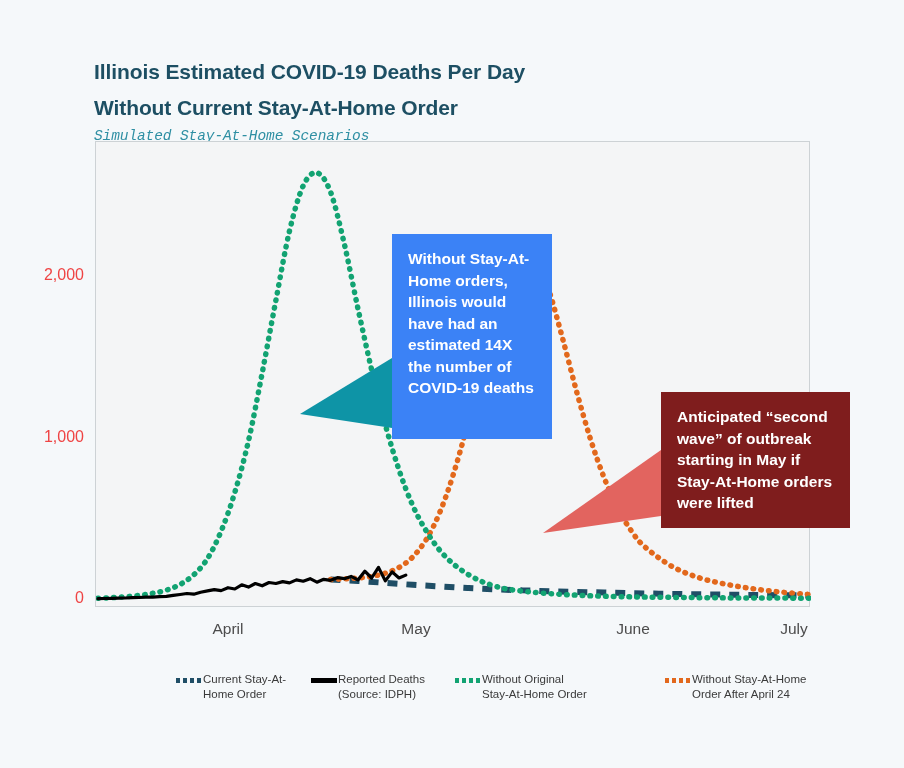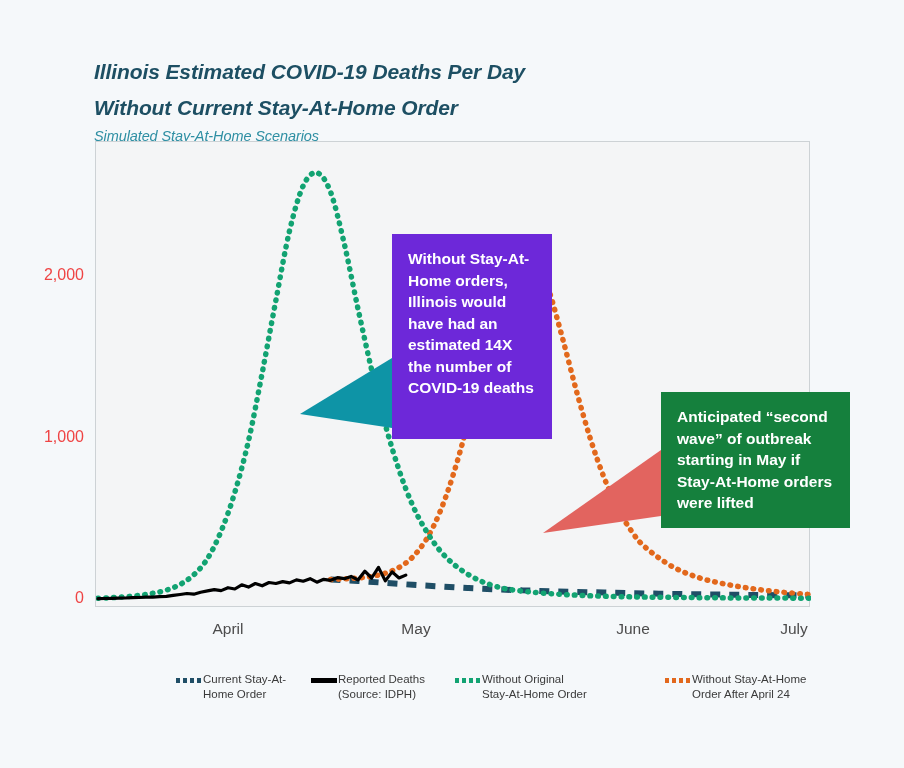--- a/index.html
+++ b/index.html
@@ -26,29 +26,29 @@
     top: 60px;
     width: 640px;
   }
   .chart-title {
     font-size: 21px;
     font-weight: bold;
     color: #1d4f63;
     line-height: 24px;
     letter-spacing: -0.1px;
     margin: 0;
-    font-style: italic;
   }
   .chart-title .line2 { display: block; margin-top: 12px; }
   .chart-subtitle {
     font-size: 14.5px;
     font-style: italic;
     color: #2e8fa3;
     margin: 8px 0 0 0;
     letter-spacing: -0.1px;
+    font-family: Liberation Mono, monospace;
   }
   .plot-wrap {
     position: absolute;
     left: 95px;
     top: 141px;
     width: 715px;
     height: 466px;
     background: #f4f5f6;
     border: 1px solid #cdd2d5;
     box-sizing: border-box;
@@ -95,26 +95,26 @@
     box-sizing: border-box;
     padding: 14px 14px 12px 16px;
     font-size: 15.5px;
     line-height: 21.5px;
     color: #ffffff;
     font-weight: bold;
   }
   #callout-teal-body {
     left: 392px; top: 234px;
     width: 160px; height: 205px;
-    background: #6d28d9;
+    background: #3b82f6;
   }
   #callout-red-body {
     left: 661px; top: 392px;
     width: 189px; height: 136px;
-    background: #15803d;
+    background: #7f1d1d;
   }
   .legend {
     position: absolute;
     left: 95px;
     top: 672px;
     width: 760px;
     height: 46px;
   }
   .legend-item {
     position: absolute;

